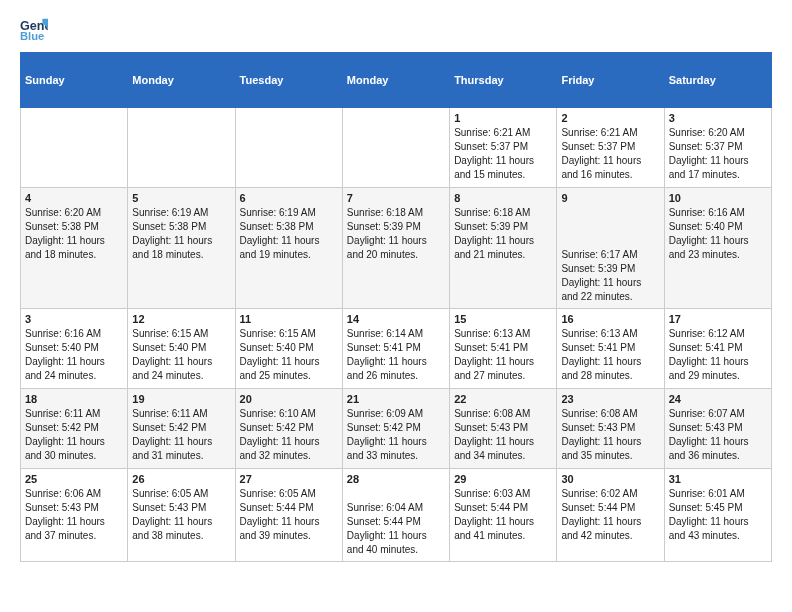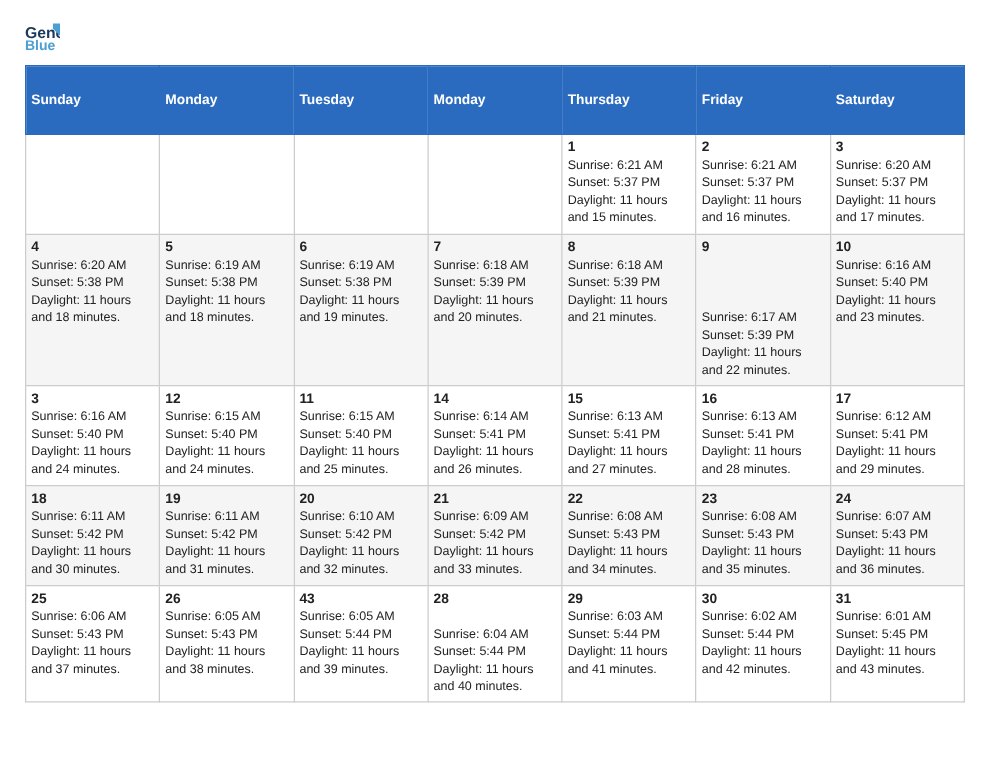--- a/index.html
+++ b/index.html
@@ -284,21 +284,21 @@
 Sunset: 5:43 PM
 Daylight: 11 hours and 37 minutes.</div>
           </td>
           <td>
             <span class="day-num">26</span>
             <div class="cell-text" style="white-space: pre-line;">Sunrise: 6:05 AM
 Sunset: 5:43 PM
 Daylight: 11 hours and 38 minutes.</div>
           </td>
           <td>
-            <span class="day-num">43</span>
+            <span class="day-num">27</span>
             <div class="cell-text" style="white-space: pre-line;">Sunrise: 6:05 AM
 Sunset: 5:44 PM
 Daylight: 11 hours and 39 minutes.</div>
           </td>
           <td>
             <span class="day-num">28</span>
             <div class="cell-text" style="white-space: pre-line; margin-top: 16px;">Sunrise: 6:04 AM
 Sunset: 5:44 PM
 Daylight: 11 hours and 40 minutes.</div>
           </td>

